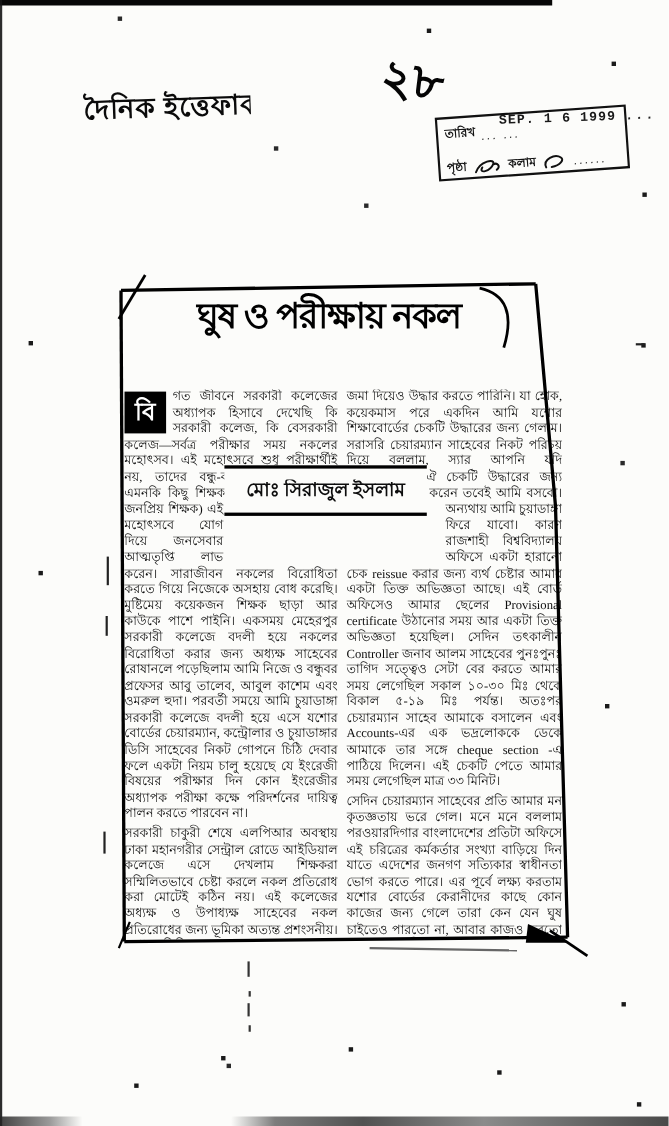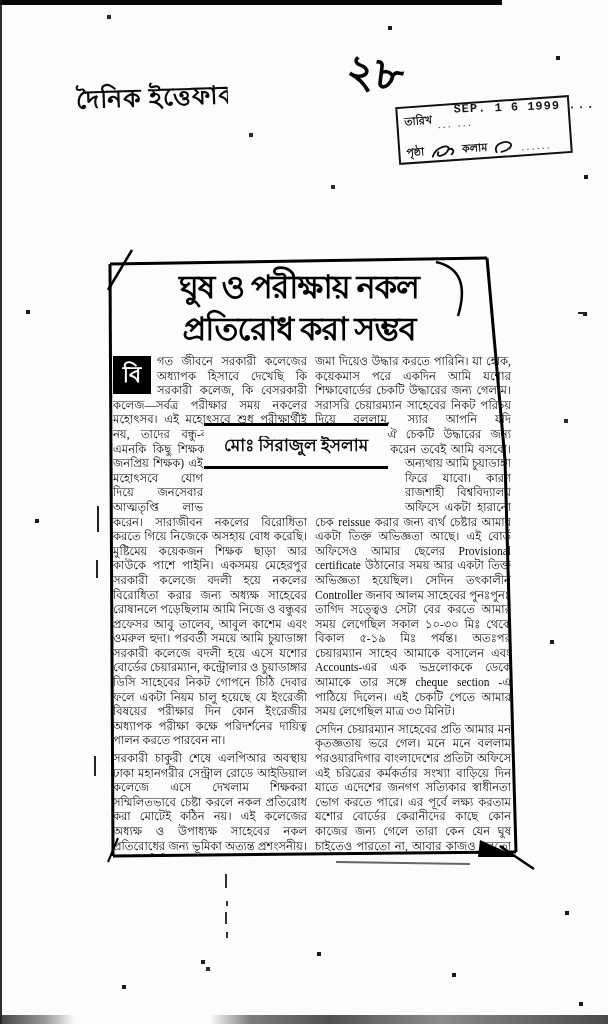--- a/index.html
+++ b/index.html
@@ -115,21 +115,20 @@
     <g stroke="#333" stroke-width="2">
       <line x1="226" y1="874" x2="226" y2="888"></line>
       <line x1="227" y1="901" x2="227" y2="906"></line>
       <line x1="226" y1="912" x2="226" y2="924"></line>
       <line x1="227" y1="932" x2="227" y2="938"></line>
     </g>
   </svg>
 
   <div class="headline">
     <div class="hl">ঘুষ ও পরীক্ষায় নকল</div>
-    <div class="hl">প্রতিরোধ করা সম্ভব</div>
   </div>
 
   <div class="byline">
     <div class="byline-rule"></div>
     <div class="byline-text">মোঃ সিরাজুল ইসলাম</div>
     <div class="byline-rule"></div>
   </div>
 
   <div class="body-cols">
     <div class="colL">

